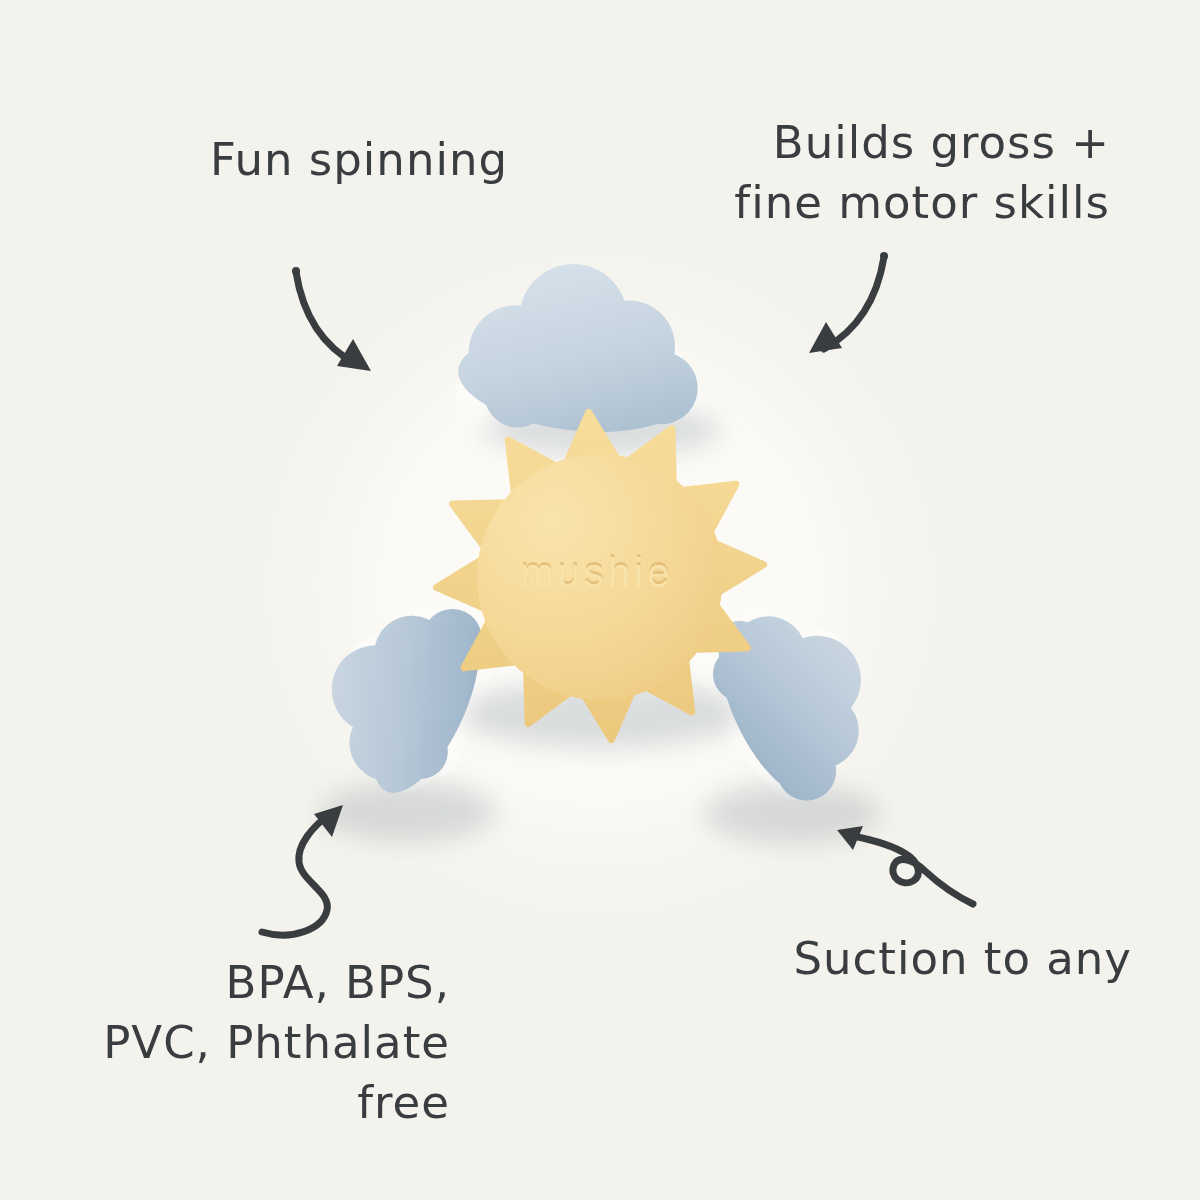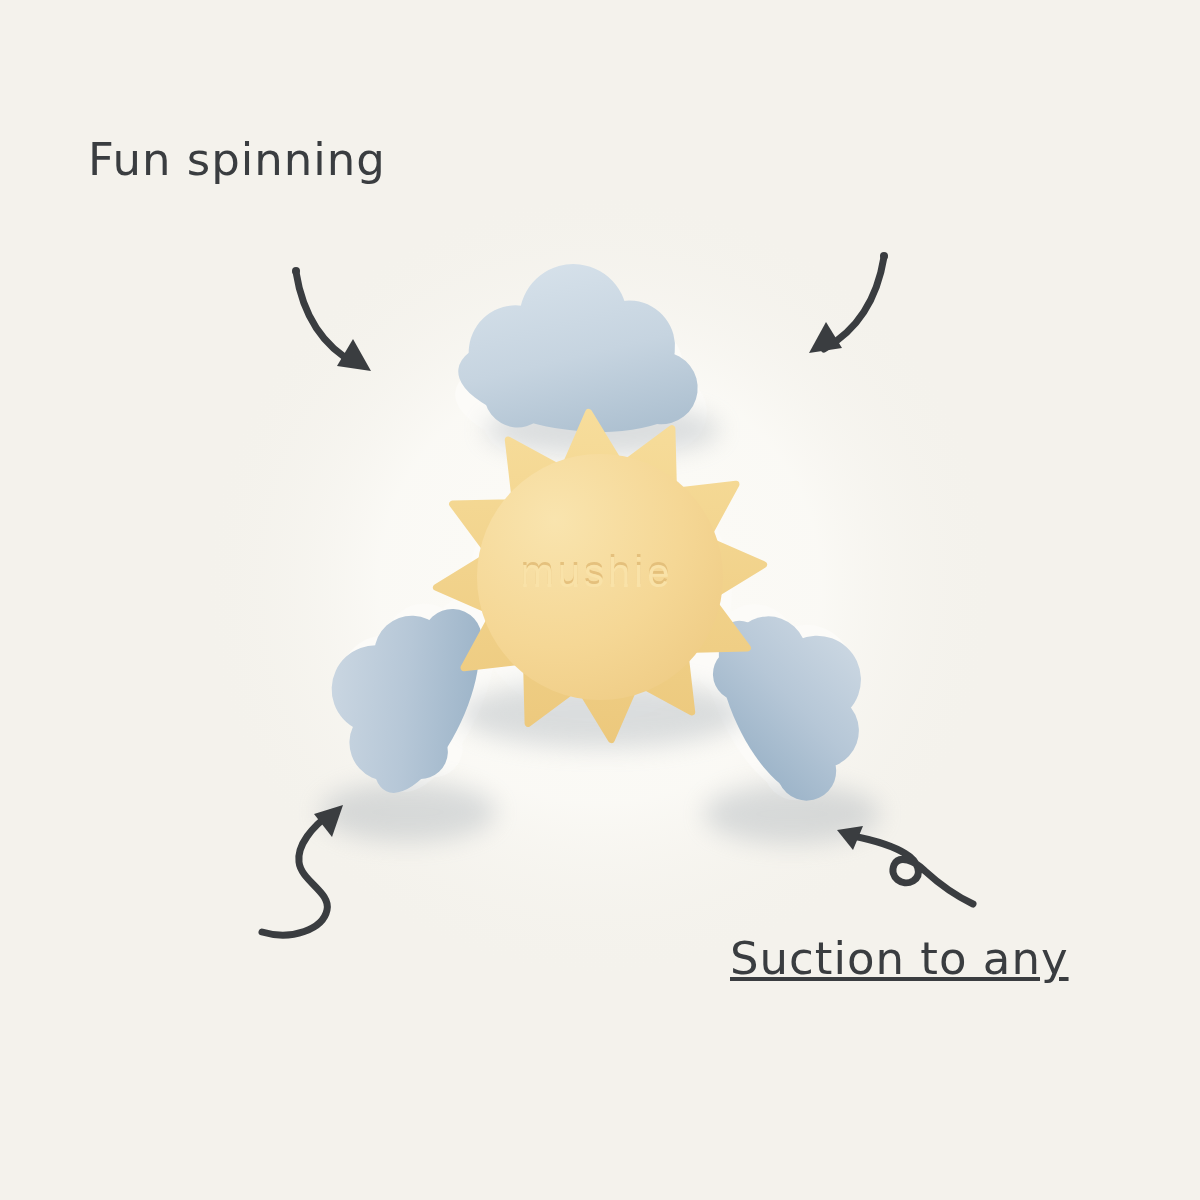--- a/index.html
+++ b/index.html
@@ -6,31 +6,31 @@
   body{
     width:1200px;height:1200px;overflow:hidden;
     background:#f4f2ec;
     font-family:"DejaVu Sans",sans-serif;
   }
   .stage{position:relative;width:1200px;height:1200px;}
   .stage svg.art{position:absolute;left:0;top:0;}
   .note{
     position:absolute;
     color:#3a3d40;
-    text-align:left;
+    text-align:right;
     font-size:45px;
     line-height:60px;
     letter-spacing:1px;
     font-weight:500;
     user-select:none;
   }
   .note-tl{left:88px;top:130px;width:420px;}
   .note-tr{left:650px;top:113px;width:460px;}
   .note-bl{left:40px;top:953px;width:410px;}
-  .note-br{left:730px;top:929px;width:460px;text-decoration:underline;}
+  .note-br{left:672px;top:929px;width:460px;}
 </style>
 </head>
 <body>
 
 <div class="stage">
 
   <svg class="art" width="1200" height="1200" viewBox="0 0 1200 1200">
     <defs>
       <filter id="soft" x="-80%" y="-80%" width="260%" height="260%">
         <feGaussianBlur stdDeviation="12"></feGaussianBlur>
@@ -123,19 +123,28 @@
         <path d="M 973 904 C 952 894, 937 882, 925 871 C 915 861, 899 854, 894 865 C 889 877, 902 887, 913 881 C 923 875, 918 861, 906 854 C 895 847, 873 840, 853 836"></path>
         <polygon points="837,830 863,826 853,850" fill="#3a3d40" stroke="none"></polygon>
       </g>
     </g>
   </svg>
 
   <div class="note note-tl">
     <div>Fun spinning</div>
   </div>
 
+  <div class="note note-tr">
+    <div>Builds gross +</div>
+    <div>fine motor skills</div>
+  </div>
 
+  <div class="note note-bl">
+    <div>BPA, BPS,</div>
+    <div>PVC, Phthalate</div>
+    <div>free</div>
+  </div>
 
   <div class="note note-br">
     <div>Suction to any</div>
   </div>
 
 </div>
 
 </body></html>

